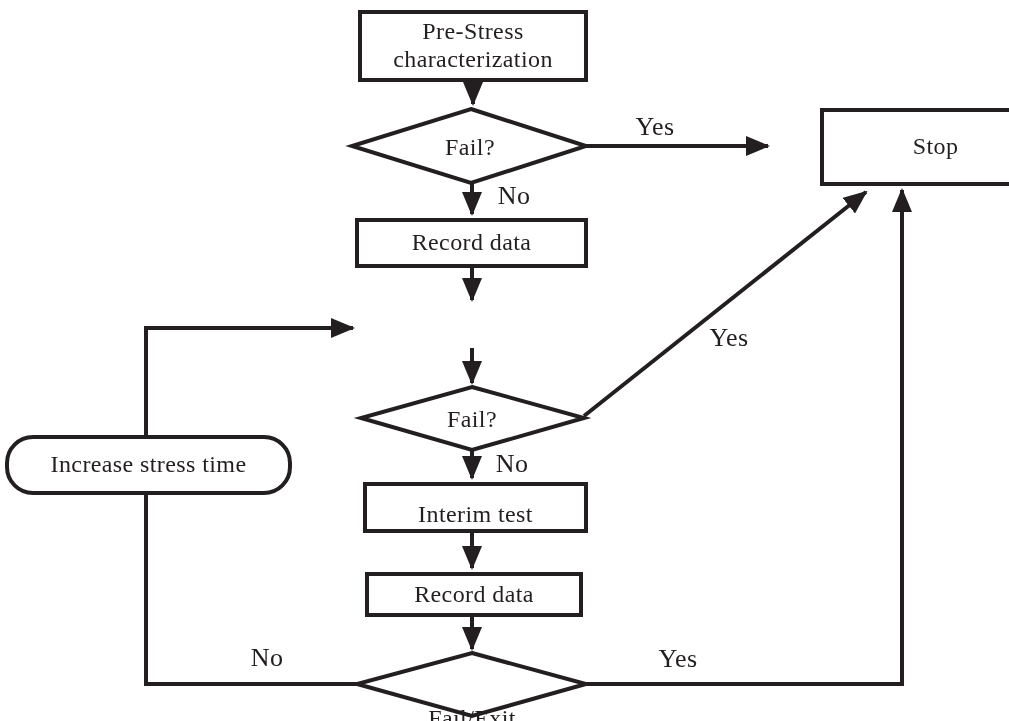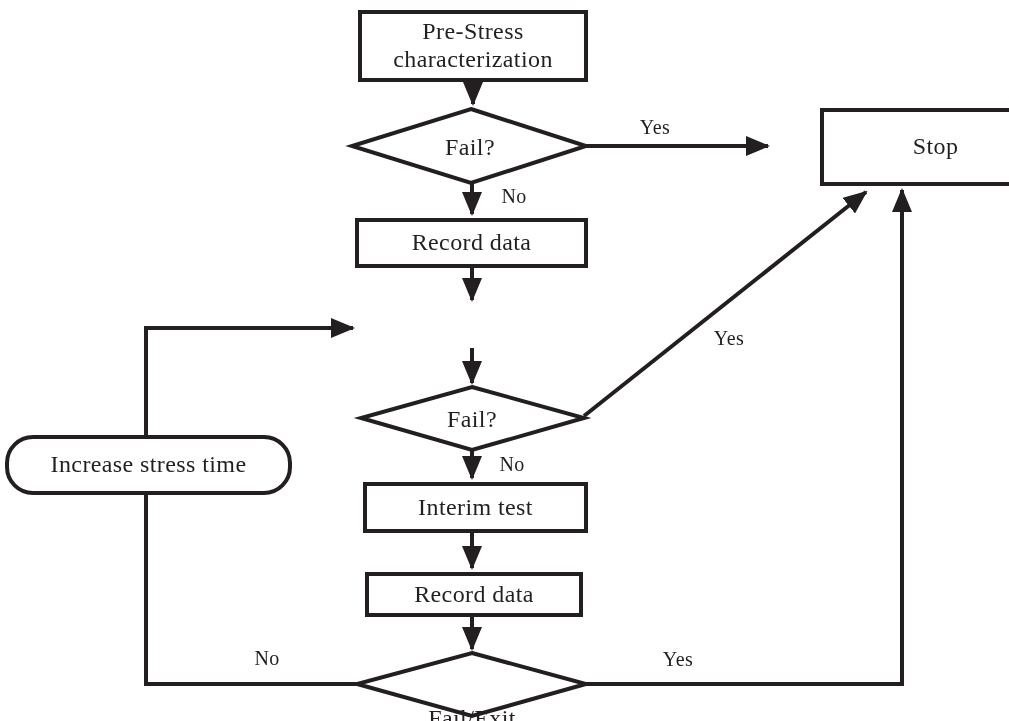--- a/index.html
+++ b/index.html
@@ -38,30 +38,30 @@
     z-index: 2;
     transform: translate(-50%, -50%);
     font-size: 24px;
     letter-spacing: 0.4px;
     white-space: nowrap;
   }
   .edge-label {
     position: absolute;
     z-index: 2;
     transform: translate(-50%, -50%);
-    font-size: 20px;
+    font-size: 26px;
     letter-spacing: 0.4px;
     white-space: nowrap;
   }
   
   #n-pre-stress        { left: 358px; top: 10px;  width: 230px; height: 72px; }
   #n-stop              { left: 772px; top: 108px; width: 231px; height: 78px; margin-left: 48px; }
   #n-record-data-1     { left: 355px; top: 218px; width: 233px; height: 50px; }
   #n-stress            { left: 357px; top: 304px; width: 231px; height: 44px; }
-  #n-interim-test      { left: 363px; top: 482px; width: 225px; height: 51px; }
+  #n-interim-test      { left: 363px; top: 482px; width: 225px; height: 51px; align-items: flex-end; }
   #n-record-data-2     { left: 365px; top: 572px; width: 218px; height: 45px; }
   #n-increase-stress   { left: 5px;   top: 435px; width: 287px; height: 60px; border-radius: 28px; }
   
   #l-fail-1    { left: 470px; top: 147px; }
   #l-fail-2    { left: 472px; top: 419px; }
   #l-fail-exit { left: 472px; top: 687px; margin-top: 31px; }
   
   #e-yes-1 { left: 655px; top: 127px; }
   #e-no-1  { left: 514px; top: 196px; }
   #e-yes-2 { left: 729px; top: 338px; }

